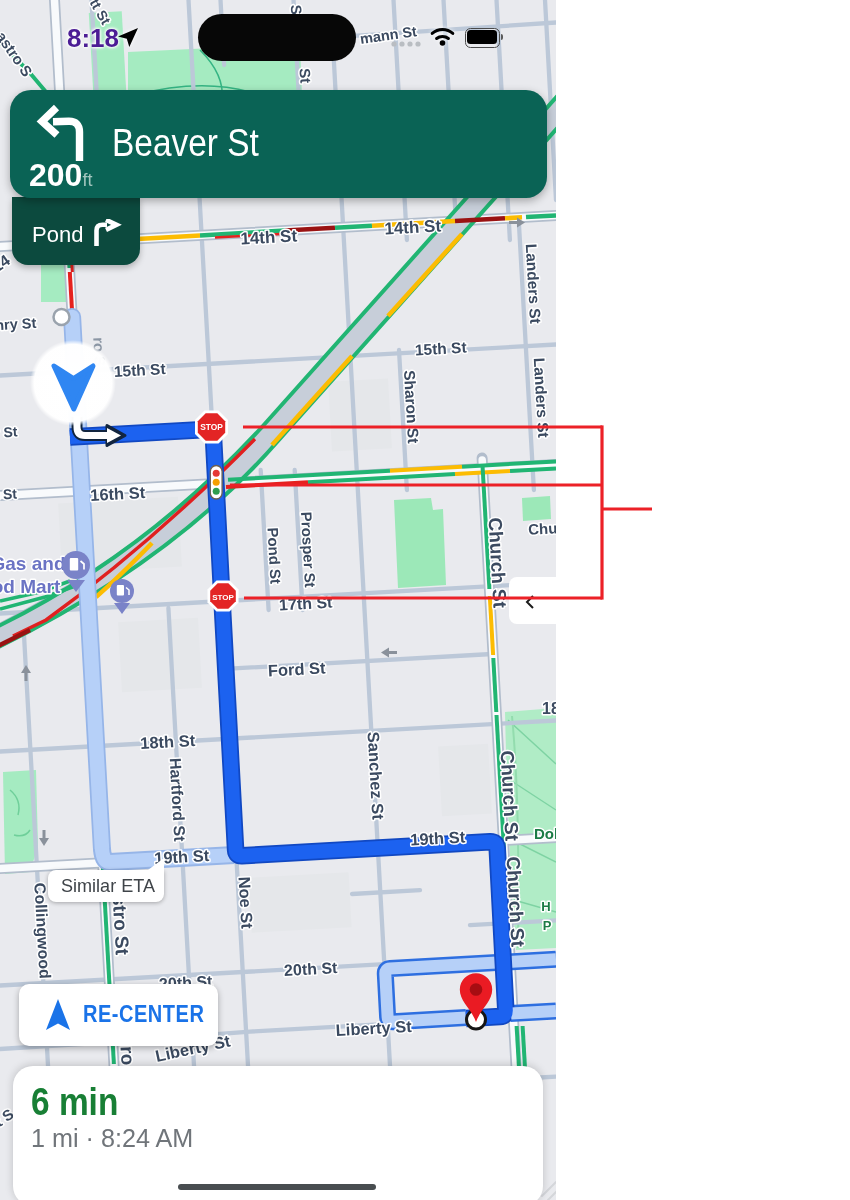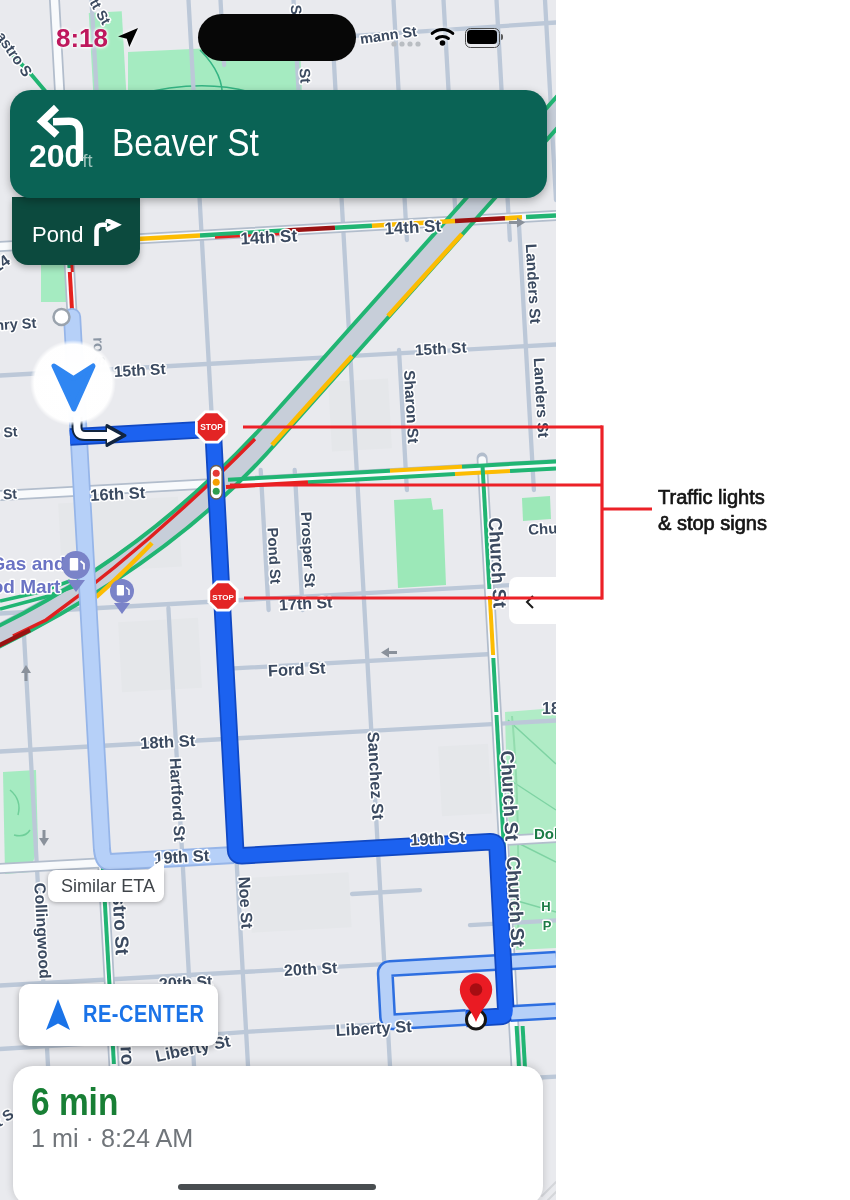--- a/index.html
+++ b/index.html
@@ -373,21 +373,21 @@
 <path d="M54,366 L73.5,378.5 L93,366 L73.8,409 Z" fill="#2f86f2" stroke="#2f86f2" stroke-width="5" stroke-linejoin="round"></path>
 </g>
 </svg>
 </div>
 
 <div style="position:absolute;left:509px;top:577px;width:47px;height:47px;background:#ffffff;border-radius:8px 0 0 8px;"></div>
 <svg style="position:absolute;left:523px;top:593px;" width="14" height="18" viewBox="0 0 14 18">
       <path d="M10,3 L4,9 L10,15" fill="none" stroke="#1b1b1b" stroke-width="2"></path>
     </svg>
 
-<div style="position:absolute;left:56px;top:23px;font-size:26px;font-weight:bold;color:#be185d;letter-spacing:0px;text-shadow:0 0 3px #fff,0 0 3px #fff,0 0 4px #fff;">8:18</div>
+<div style="position:absolute;left:67px;top:23px;font-size:26px;font-weight:bold;color:#4c1d95;letter-spacing:0px;text-shadow:0 0 3px #fff,0 0 3px #fff,0 0 4px #fff;">8:18</div>
 
 <svg style="position:absolute;left:117px;top:27px;filter:drop-shadow(0 0 2px #fff);" width="22" height="21" viewBox="0 0 22 21">
       <path d="M21,1 L12.3,20 L9.8,11.8 L1,9.5 Z" fill="#000"></path>
     </svg>
 
 <div style="position:absolute;left:198px;top:14px;width:158px;height:47px;background:#070707;border-radius:24px;"></div>
 
 <svg style="position:absolute;left:391px;top:40px;" width="30" height="8" viewBox="0 0 30 8">
       <g fill="#b9bdc2">
         <circle cx="3" cy="4" r="2.6"></circle>
@@ -417,21 +417,21 @@
       <path d="M13,0.8 L23.5,5.8 L13,10.8" fill="none" stroke="#fff" stroke-width="4.6"></path>
     </svg>
 
 <div style="position:absolute;left:10px;top:90px;width:537px;height:108px;background:#0a6355;border-radius:21px;box-shadow:0 3px 8px rgba(0,0,0,0.3);"></div>
 
 <svg style="position:absolute;left:36px;top:102px;" width="50" height="62" viewBox="0 0 50 62">
       <path d="M43.5,59 L43.5,30 Q43.5,19 32.5,19.3 L17,19.7" fill="none" stroke="#fff" stroke-width="7.4"></path>
       <path d="M20.5,5.5 L6,19.5 L21,33" fill="none" stroke="#fff" stroke-width="7.4"></path>
     </svg>
 
-<div style="position:absolute;left:29px;top:138px;font-size:32px;font-weight:bold;color:#fff;">200<span style="font-size:18px;font-weight:normal;color:#a3c6be;">ft</span></div>
+<div style="position:absolute;left:29px;top:157px;font-size:32px;font-weight:bold;color:#fff;">200<span style="font-size:18px;font-weight:normal;color:#a3c6be;">ft</span></div>
 
 <div style="position:absolute;left:112px;top:122px;font-size:38px;color:#fff;transform:scaleX(0.88);transform-origin:0 0;">Beaver St</div>
 
 <div style="position:absolute;left:48px;top:870px;width:116px;height:32px;background:#fff;border-radius:8px 0 8px 8px;box-shadow:0 1px 4px rgba(0,0,0,0.3);"></div>
 <div style="position:absolute;left:48px;top:858px;width:0;height:0;border-left:16px solid transparent;border-bottom:12px solid #fff;margin-left:100px;"></div>
 <div style="position:absolute;left:61px;top:875px;font-size:19px;color:#3f4449;transform:scaleX(0.95);transform-origin:0 0;">Similar ETA</div>
 
 <div style="position:absolute;left:19px;top:984px;width:199px;height:62px;background:#fff;border-radius:10px;box-shadow:0 2px 6px rgba(0,0,0,0.3);"></div>
 <svg style="position:absolute;left:46px;top:999px;" width="24" height="33" viewBox="0 0 24 33">
       <path d="M12,0 L24,31 L12,24.5 L0,31 Z" fill="#1a73e8"></path>
@@ -449,14 +449,13 @@
 <svg id="ann" width="850" height="1200" viewBox="0 0 850 1200" style="position:absolute;left:0;top:0;pointer-events:none;" xmlns="http://www.w3.org/2000/svg">
 <g fill="none" stroke="#ec2127" stroke-width="3.2">
 <line x1="243" y1="427" x2="602" y2="427"></line>
 <line x1="230" y1="485" x2="602" y2="485"></line>
 <line x1="244" y1="598" x2="602" y2="598"></line>
 <line x1="602" y1="425.4" x2="602" y2="599.6"></line>
 <line x1="602" y1="509" x2="652" y2="509"></line>
 </g>
 </svg>
 
-<div style="position:absolute;left:658px;top:484px;font-size:20px;line-height:26px;font-weight:normal;color:#141414;-webkit-text-stroke:0.7px #141414;">Traffic lights<br>&amp; stop signs</div>
 </div>
 
 </body></html>

